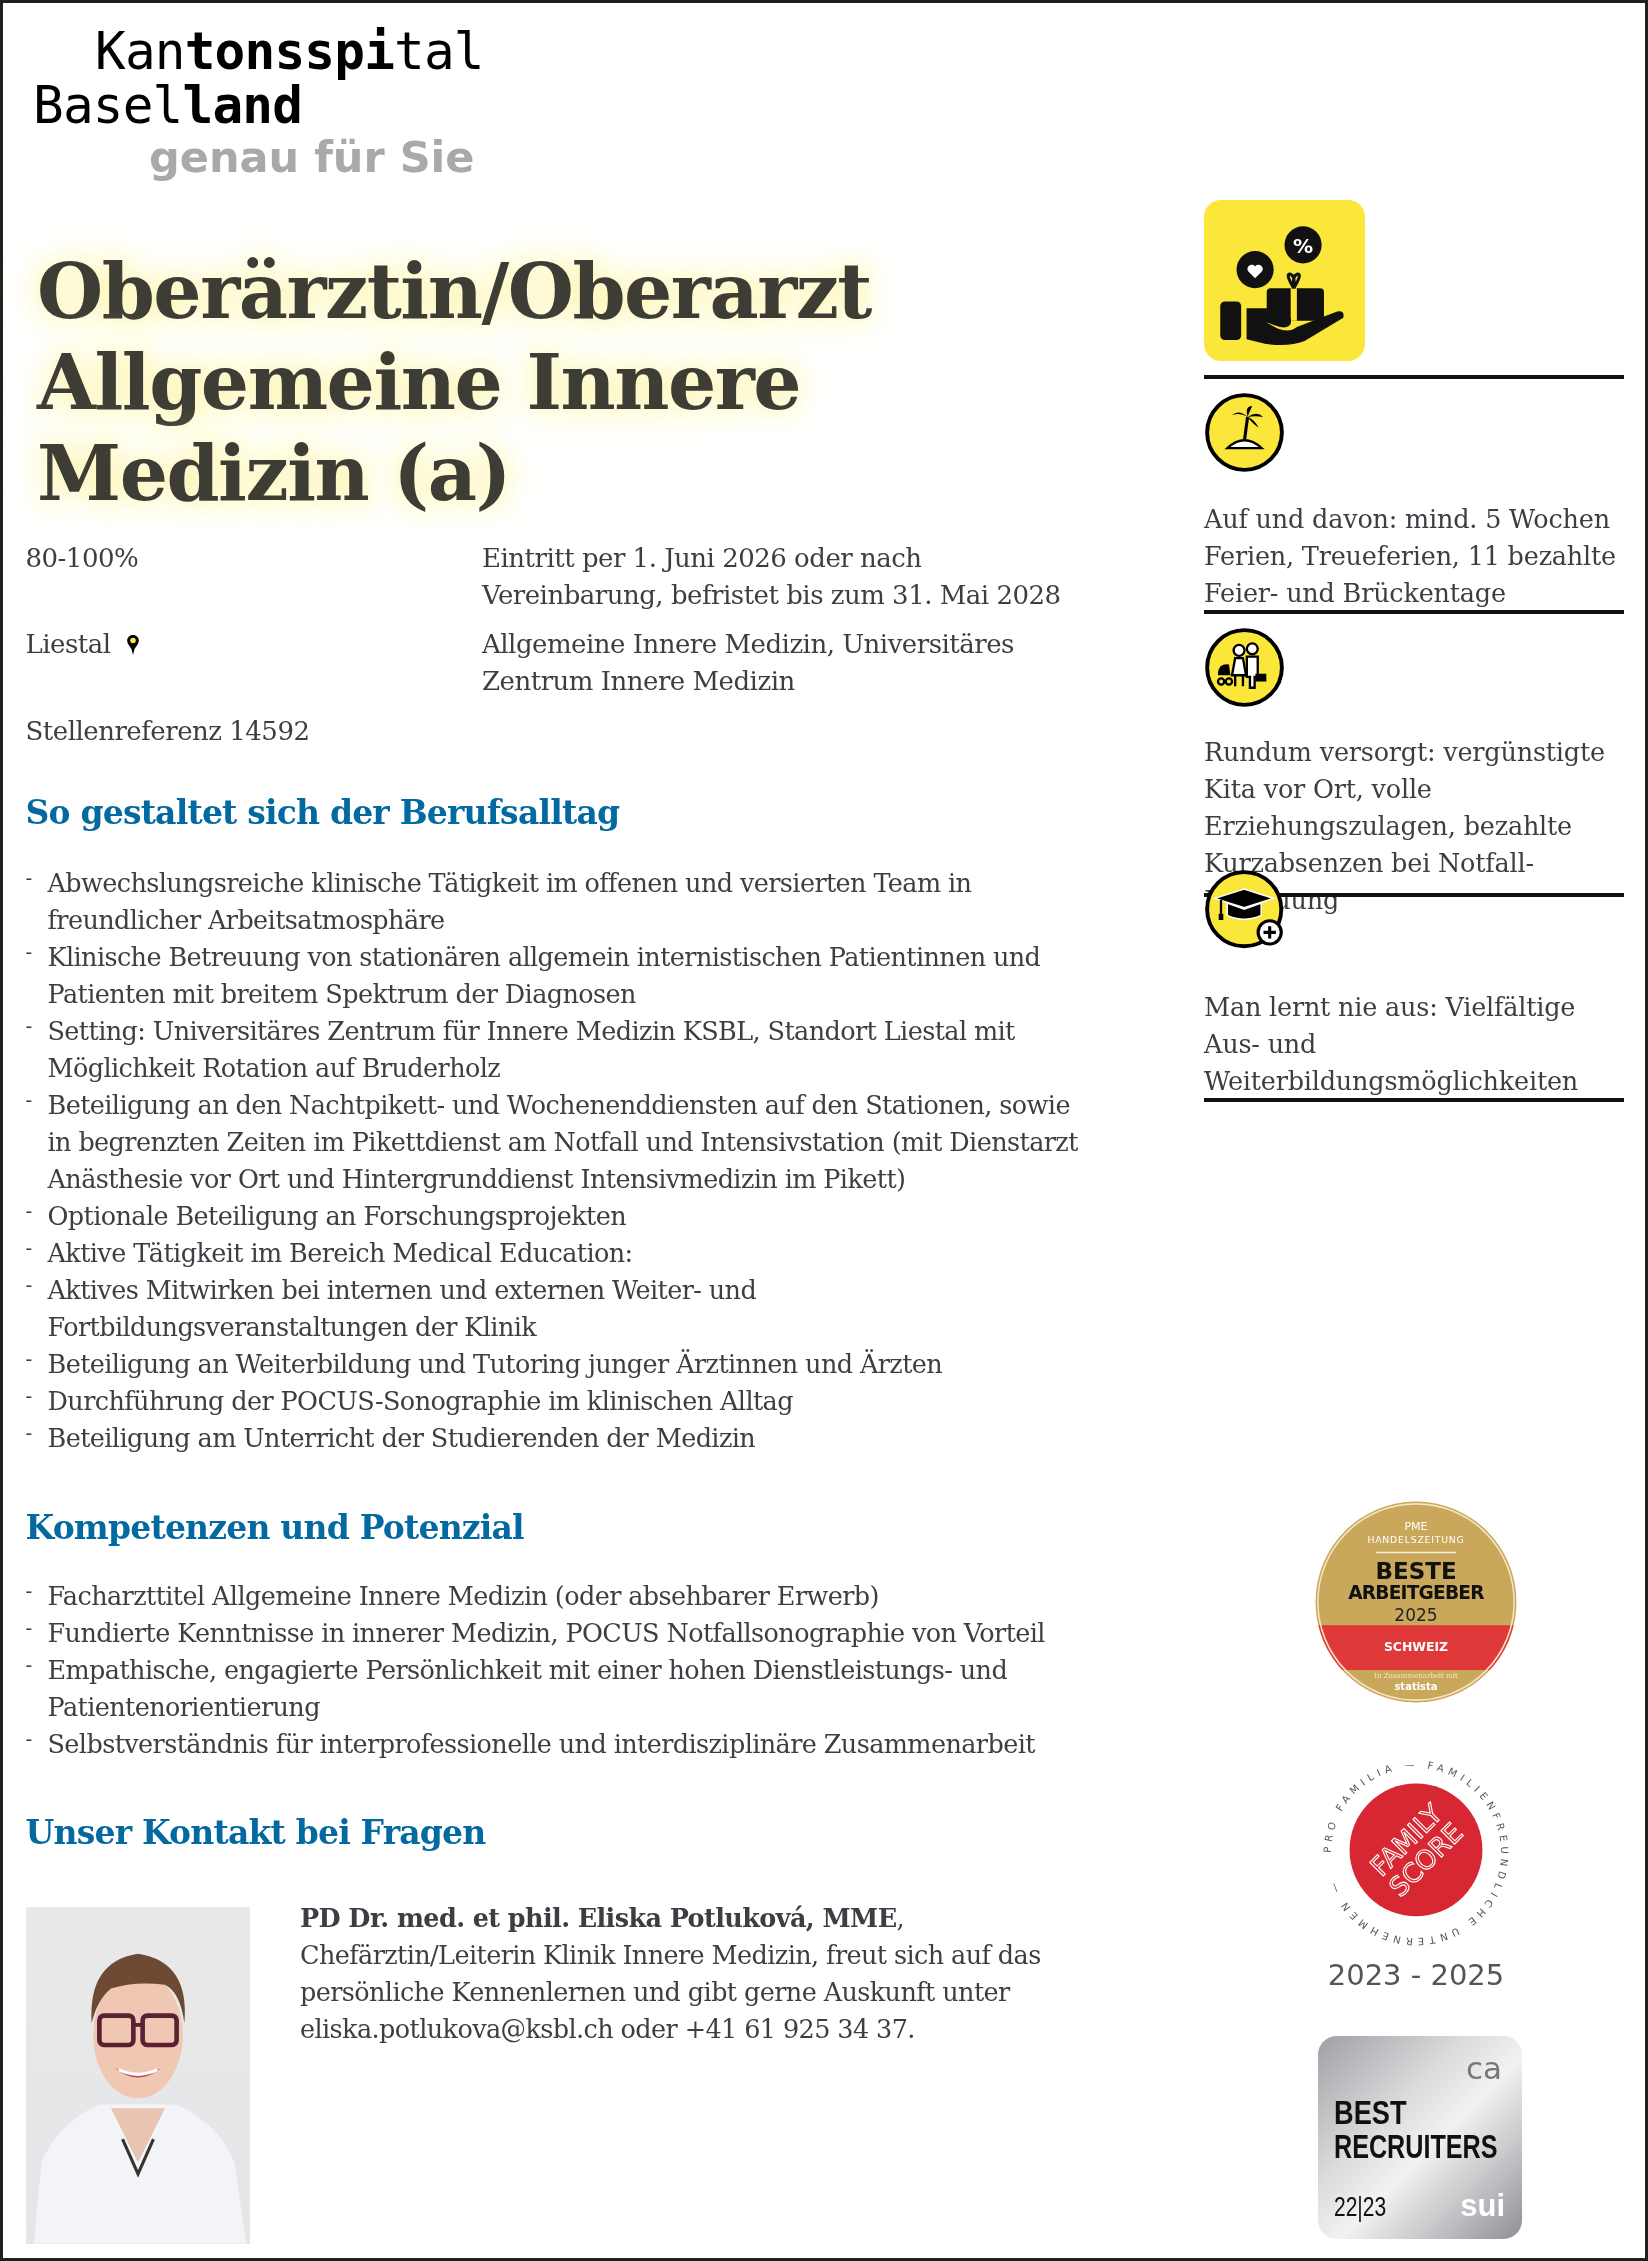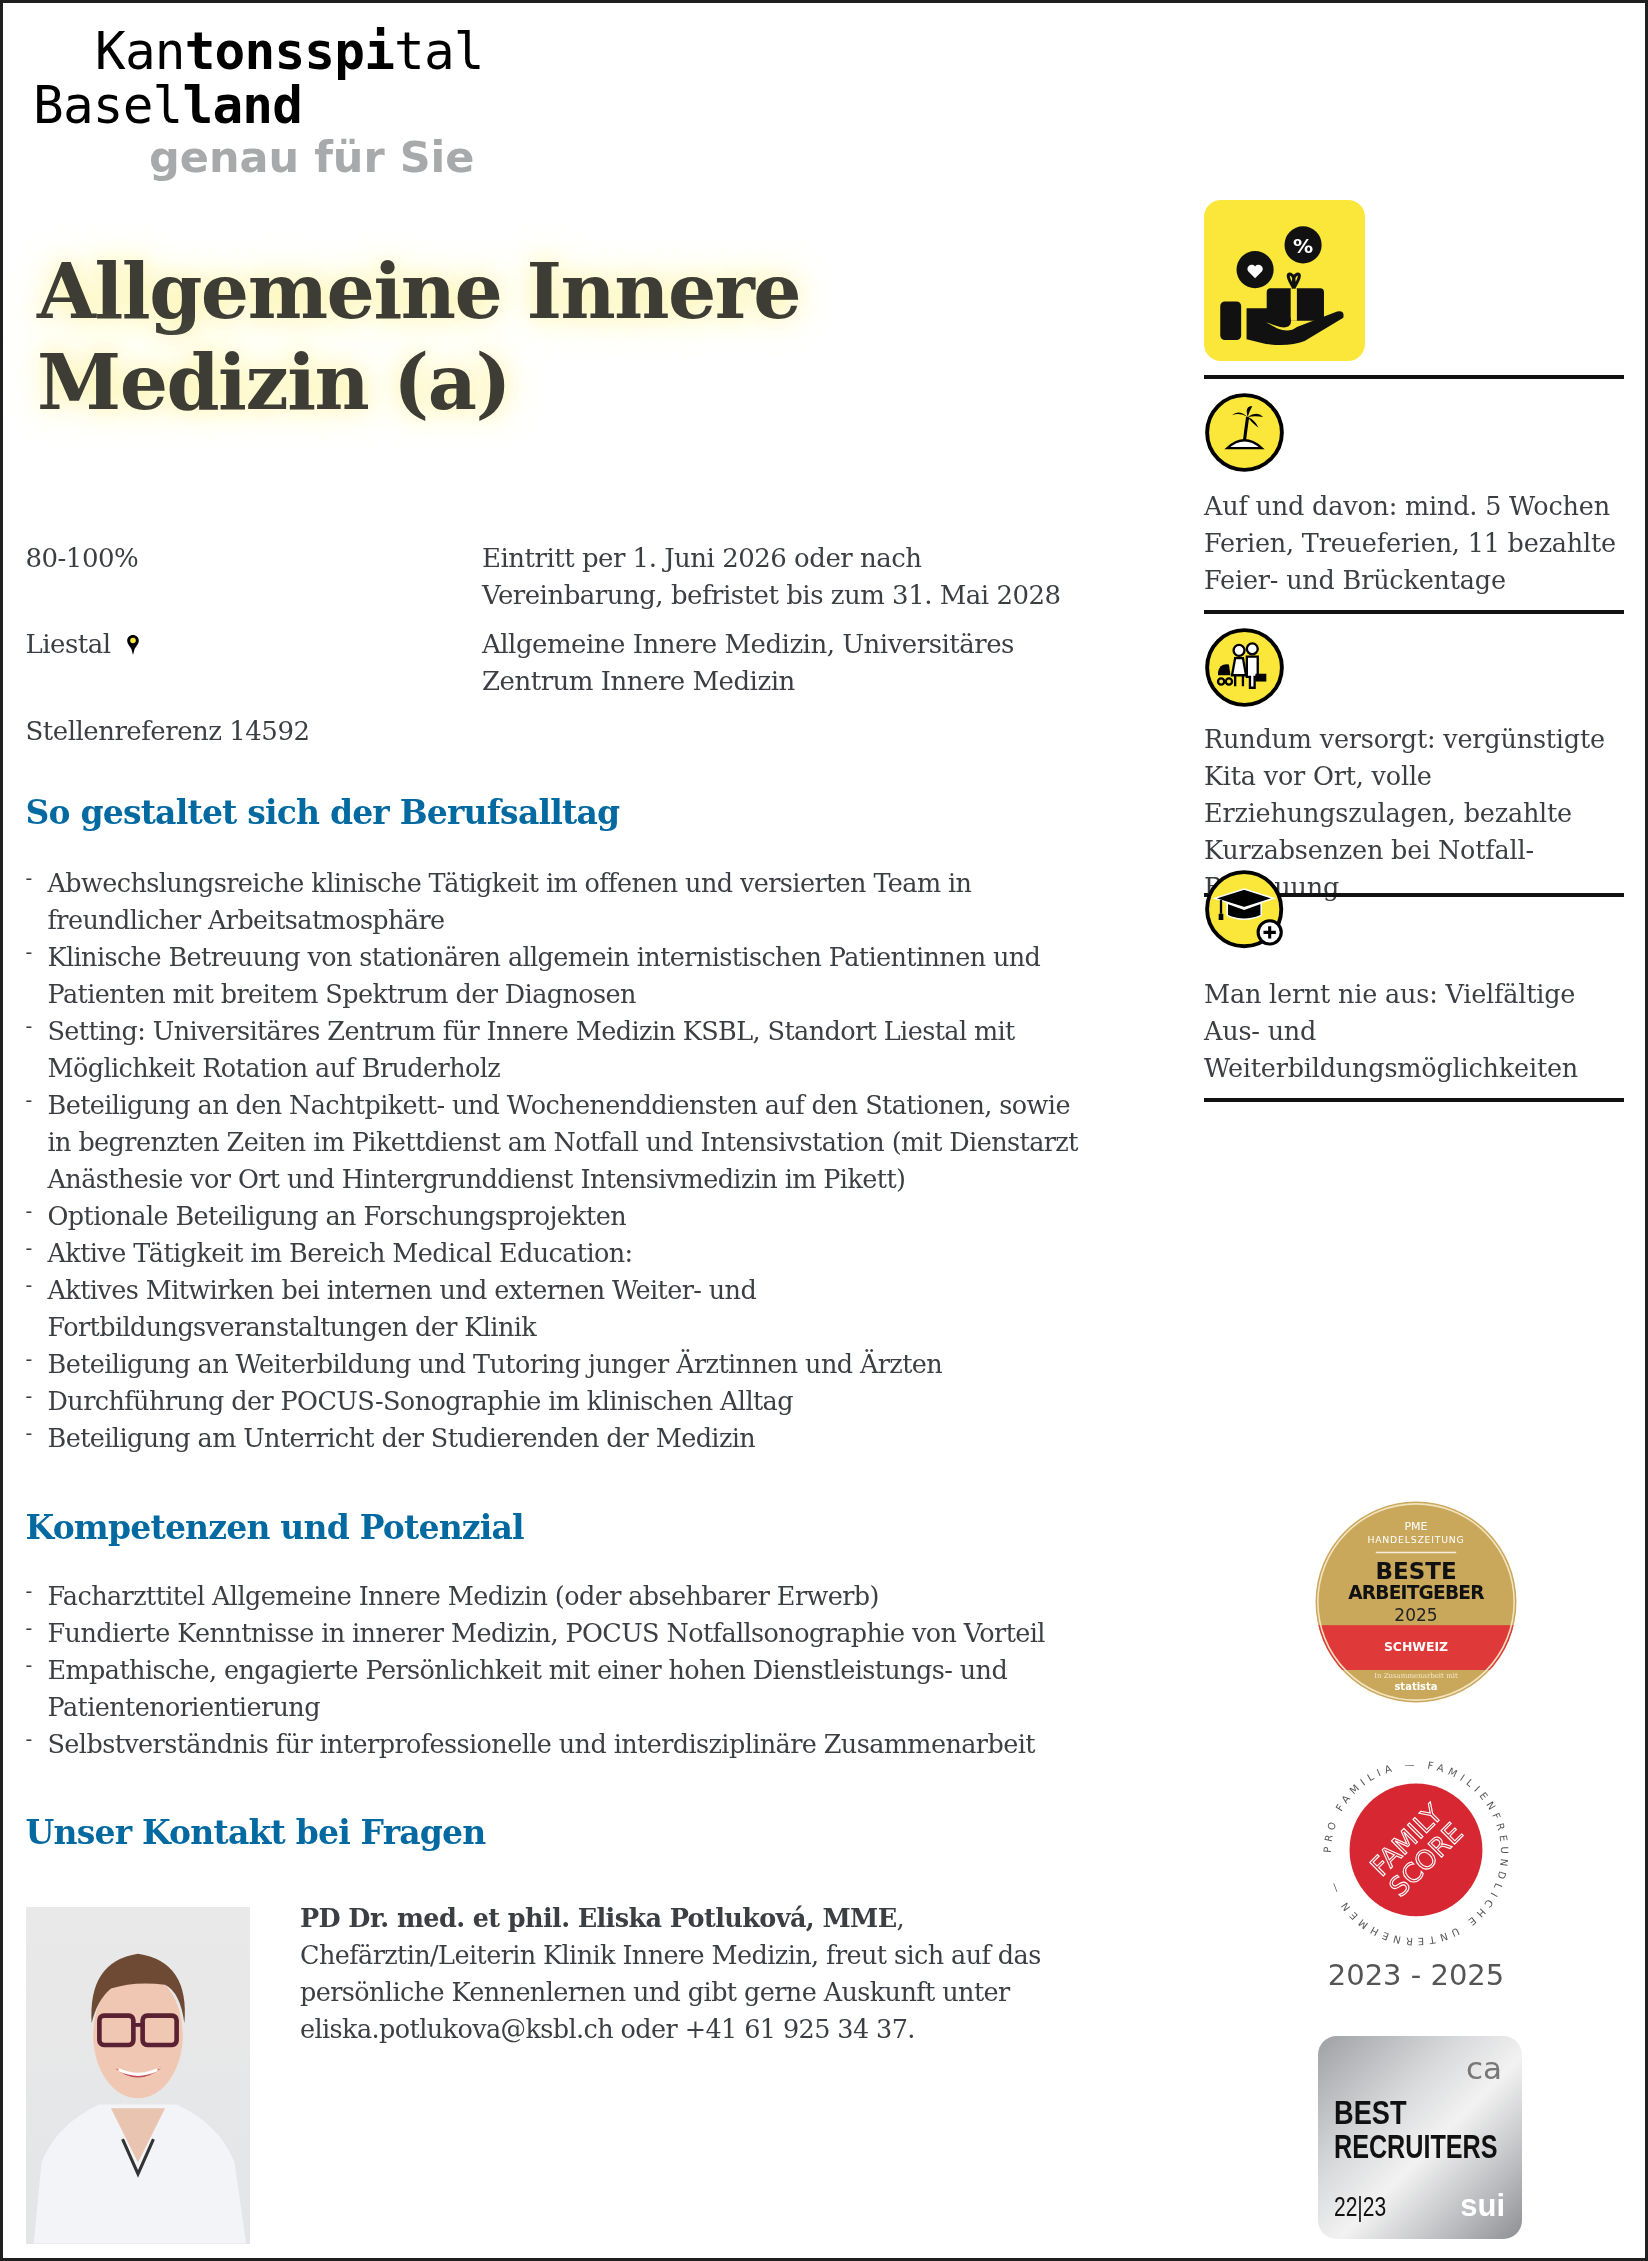--- a/index.html
+++ b/index.html
@@ -27,36 +27,37 @@
   ul.list li::before { content: "-"; position: absolute; left: 0; top: -4.6px; font-size: 20px; }
 
   
   .photo { position: absolute; left: 25.5px; top: 1907px; width: 224px; height: 337px; background: linear-gradient(#e9e9e9, #e4e5e7); overflow: hidden; }
   .contact-text { position: absolute; left: 300px; top: 1900px; width: 774px; font-size: 25.5px; line-height: 37px; color: #3b3e42; letter-spacing: -0.6px; }
 
   
   .benefit-big { position: absolute; left: 1204px; top: 200px; width: 161px; height: 161px; background: #fbe73a; border-radius: 17px; }
   .rule { position: absolute; left: 1204px; width: 420px; height: 3.9px; background: #111; }
   .circle-icon { position: absolute; left: 1204px; width: 81px; height: 81px; }
-  .benefit-text { position: absolute; left: 1204px; width: 422px; font-size: 25.5px; line-height: 37px; color: #3b3e42; letter-spacing: -0.2px; }
+  .benefit-text { position: absolute; left: 1204px; width: 422px; font-size: 25.5px; line-height: 37px; color: #3b3e42; letter-spacing: -0.2px; margin-top: 13px; }
 
   .badge { position: absolute; text-decoration: underline; }
 </style>
 </head>
 <body>
 
 <div class="frame"></div>
 
 <div class="logo">
   <div class="l1"><span>Kan</span><b>tonsspi</b><span>tal</span></div>
   <div class="l2"><span>Basel</span><b>land</b></div>
   <div class="l3">genau für Sie</div>
 </div>
 
 <h1 class="title">
+  <div>Oberärztin/Oberarzt</div>
   <div>Allgemeine Innere</div>
   <div>Medizin (a)</div>
 </h1>
 
 <div class="meta" style="left:25.5px; top:540px;">80-100%</div>
 <div class="meta" style="left:482px; top:540px; width:604px;">Eintritt per 1. Juni 2026 oder nach Vereinbarung, befristet bis zum 31. Mai 2028</div>
 <div class="meta" style="left:25.5px; top:626px;">
   <span>Liestal</span>
   <svg class="pin" viewBox="0 0 18 28">
       <path d="M9 1C4.6 1 1.5 4.3 1.5 8.4c0 4 3.6 7.2 5.5 10.6L9 27l2-8c1.9-3.4 5.5-6.6 5.5-10.6C16.5 4.3 13.4 1 9 1z" fill="#000"></path>

